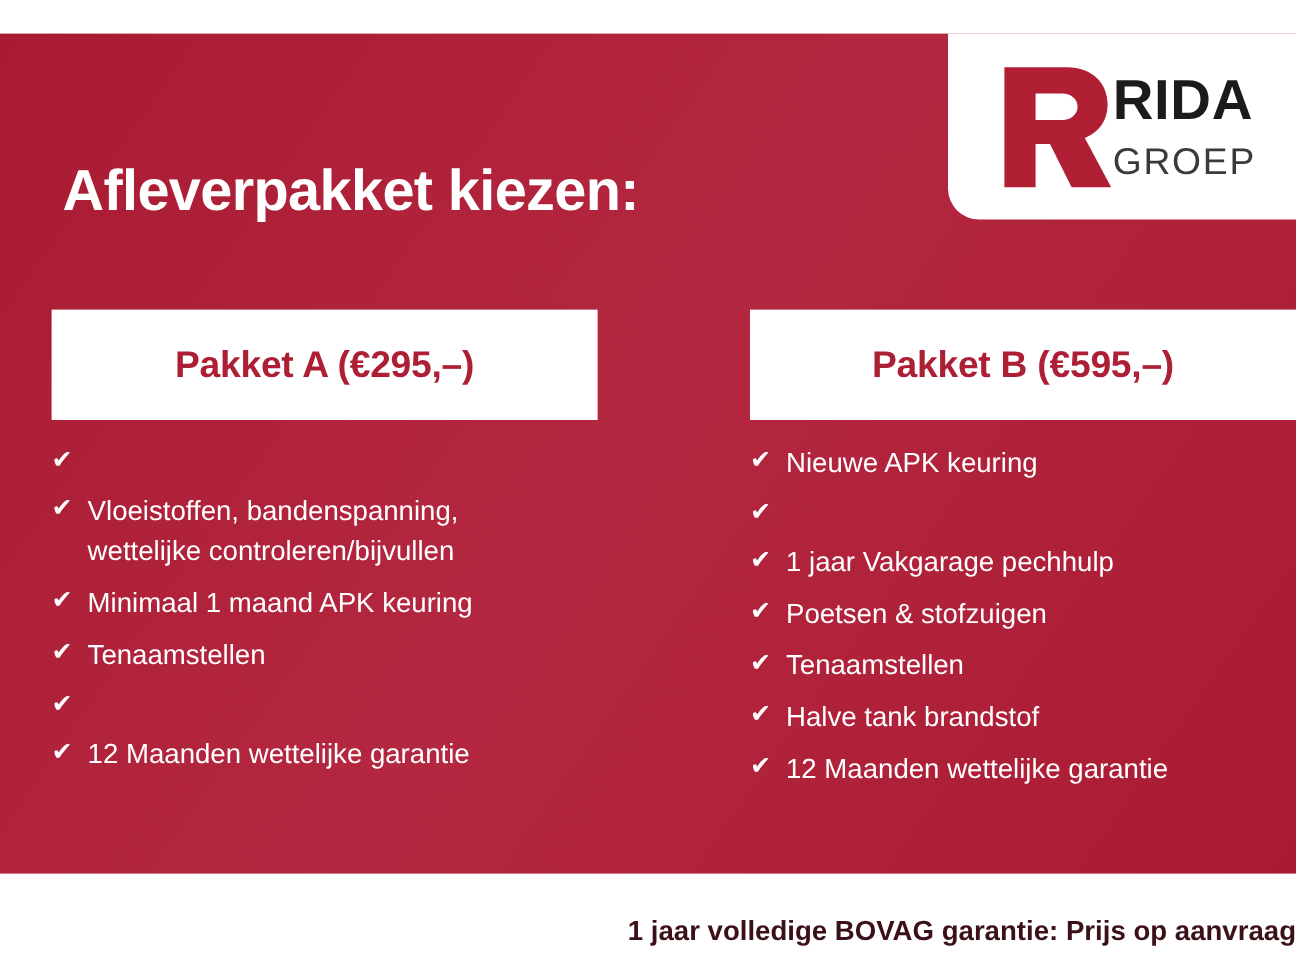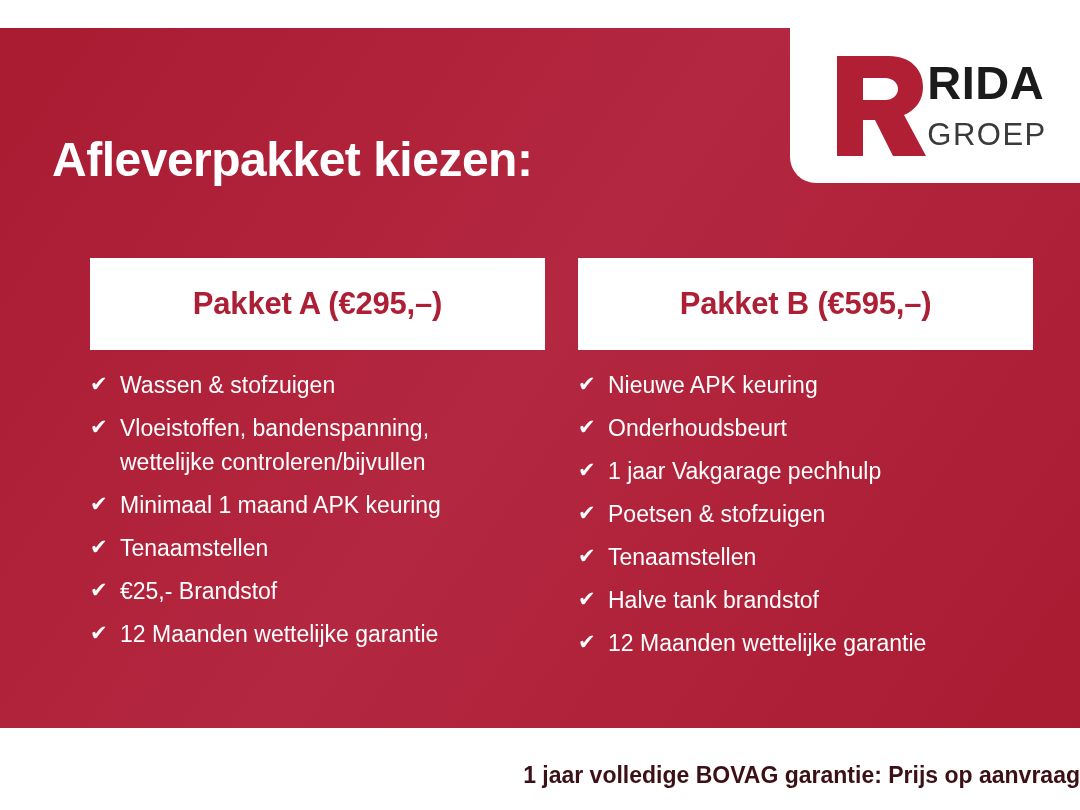--- a/index.html
+++ b/index.html
@@ -76,21 +76,21 @@
     color: #ffffff;
     letter-spacing: -0.5px;
   }
   
   .columns {
     position: absolute;
     left: 0;
     top: 258px;
     width: 1080px;
     display: flex;
-    justify-content: center;
+    justify-content: space-between;
   }
   .column {
     width: 455px;
   }
   .column.left { margin-left: 43px; }
   .column.right { margin-left: 33px; }
   .pkg-title {
     background: #ffffff;
     height: 92px;
     display: flex;
@@ -164,55 +164,52 @@
     </div>
   </div>
 
   <div class="columns">
 
     <div class="column left">
       <div class="pkg-title left-title">Pakket A (€295,–)</div>
       <ul class="features">
         <li class="feature">
           <span class="check">✔</span>
-          <span class="text">Wassen &amp; stofzuigen</span>
         </li>
         <li class="feature">
           <span class="check">✔</span>
           <span class="text">Vloeistoffen, bandenspanning, wettelijke controleren/bijvullen</span>
         </li>
         <li class="feature">
           <span class="check">✔</span>
           <span class="text">Minimaal 1 maand APK keuring</span>
         </li>
         <li class="feature">
           <span class="check">✔</span>
           <span class="text">Tenaamstellen</span>
         </li>
         <li class="feature">
           <span class="check">✔</span>
-          <span class="text">€25,- Brandstof</span>
         </li>
         <li class="feature">
           <span class="check">✔</span>
           <span class="text">12 Maanden wettelijke garantie</span>
         </li>
       </ul>
     </div>
 
     <div class="column right">
       <div class="pkg-title right-title">Pakket B (€595,–)</div>
       <ul class="features">
         <li class="feature">
           <span class="check">✔</span>
           <span class="text">Nieuwe APK keuring</span>
         </li>
         <li class="feature">
           <span class="check">✔</span>
-          <span class="text">Onderhoudsbeurt</span>
         </li>
         <li class="feature">
           <span class="check">✔</span>
           <span class="text">1 jaar Vakgarage pechhulp</span>
         </li>
         <li class="feature">
           <span class="check">✔</span>
           <span class="text">Poetsen &amp; stofzuigen</span>
         </li>
         <li class="feature">

